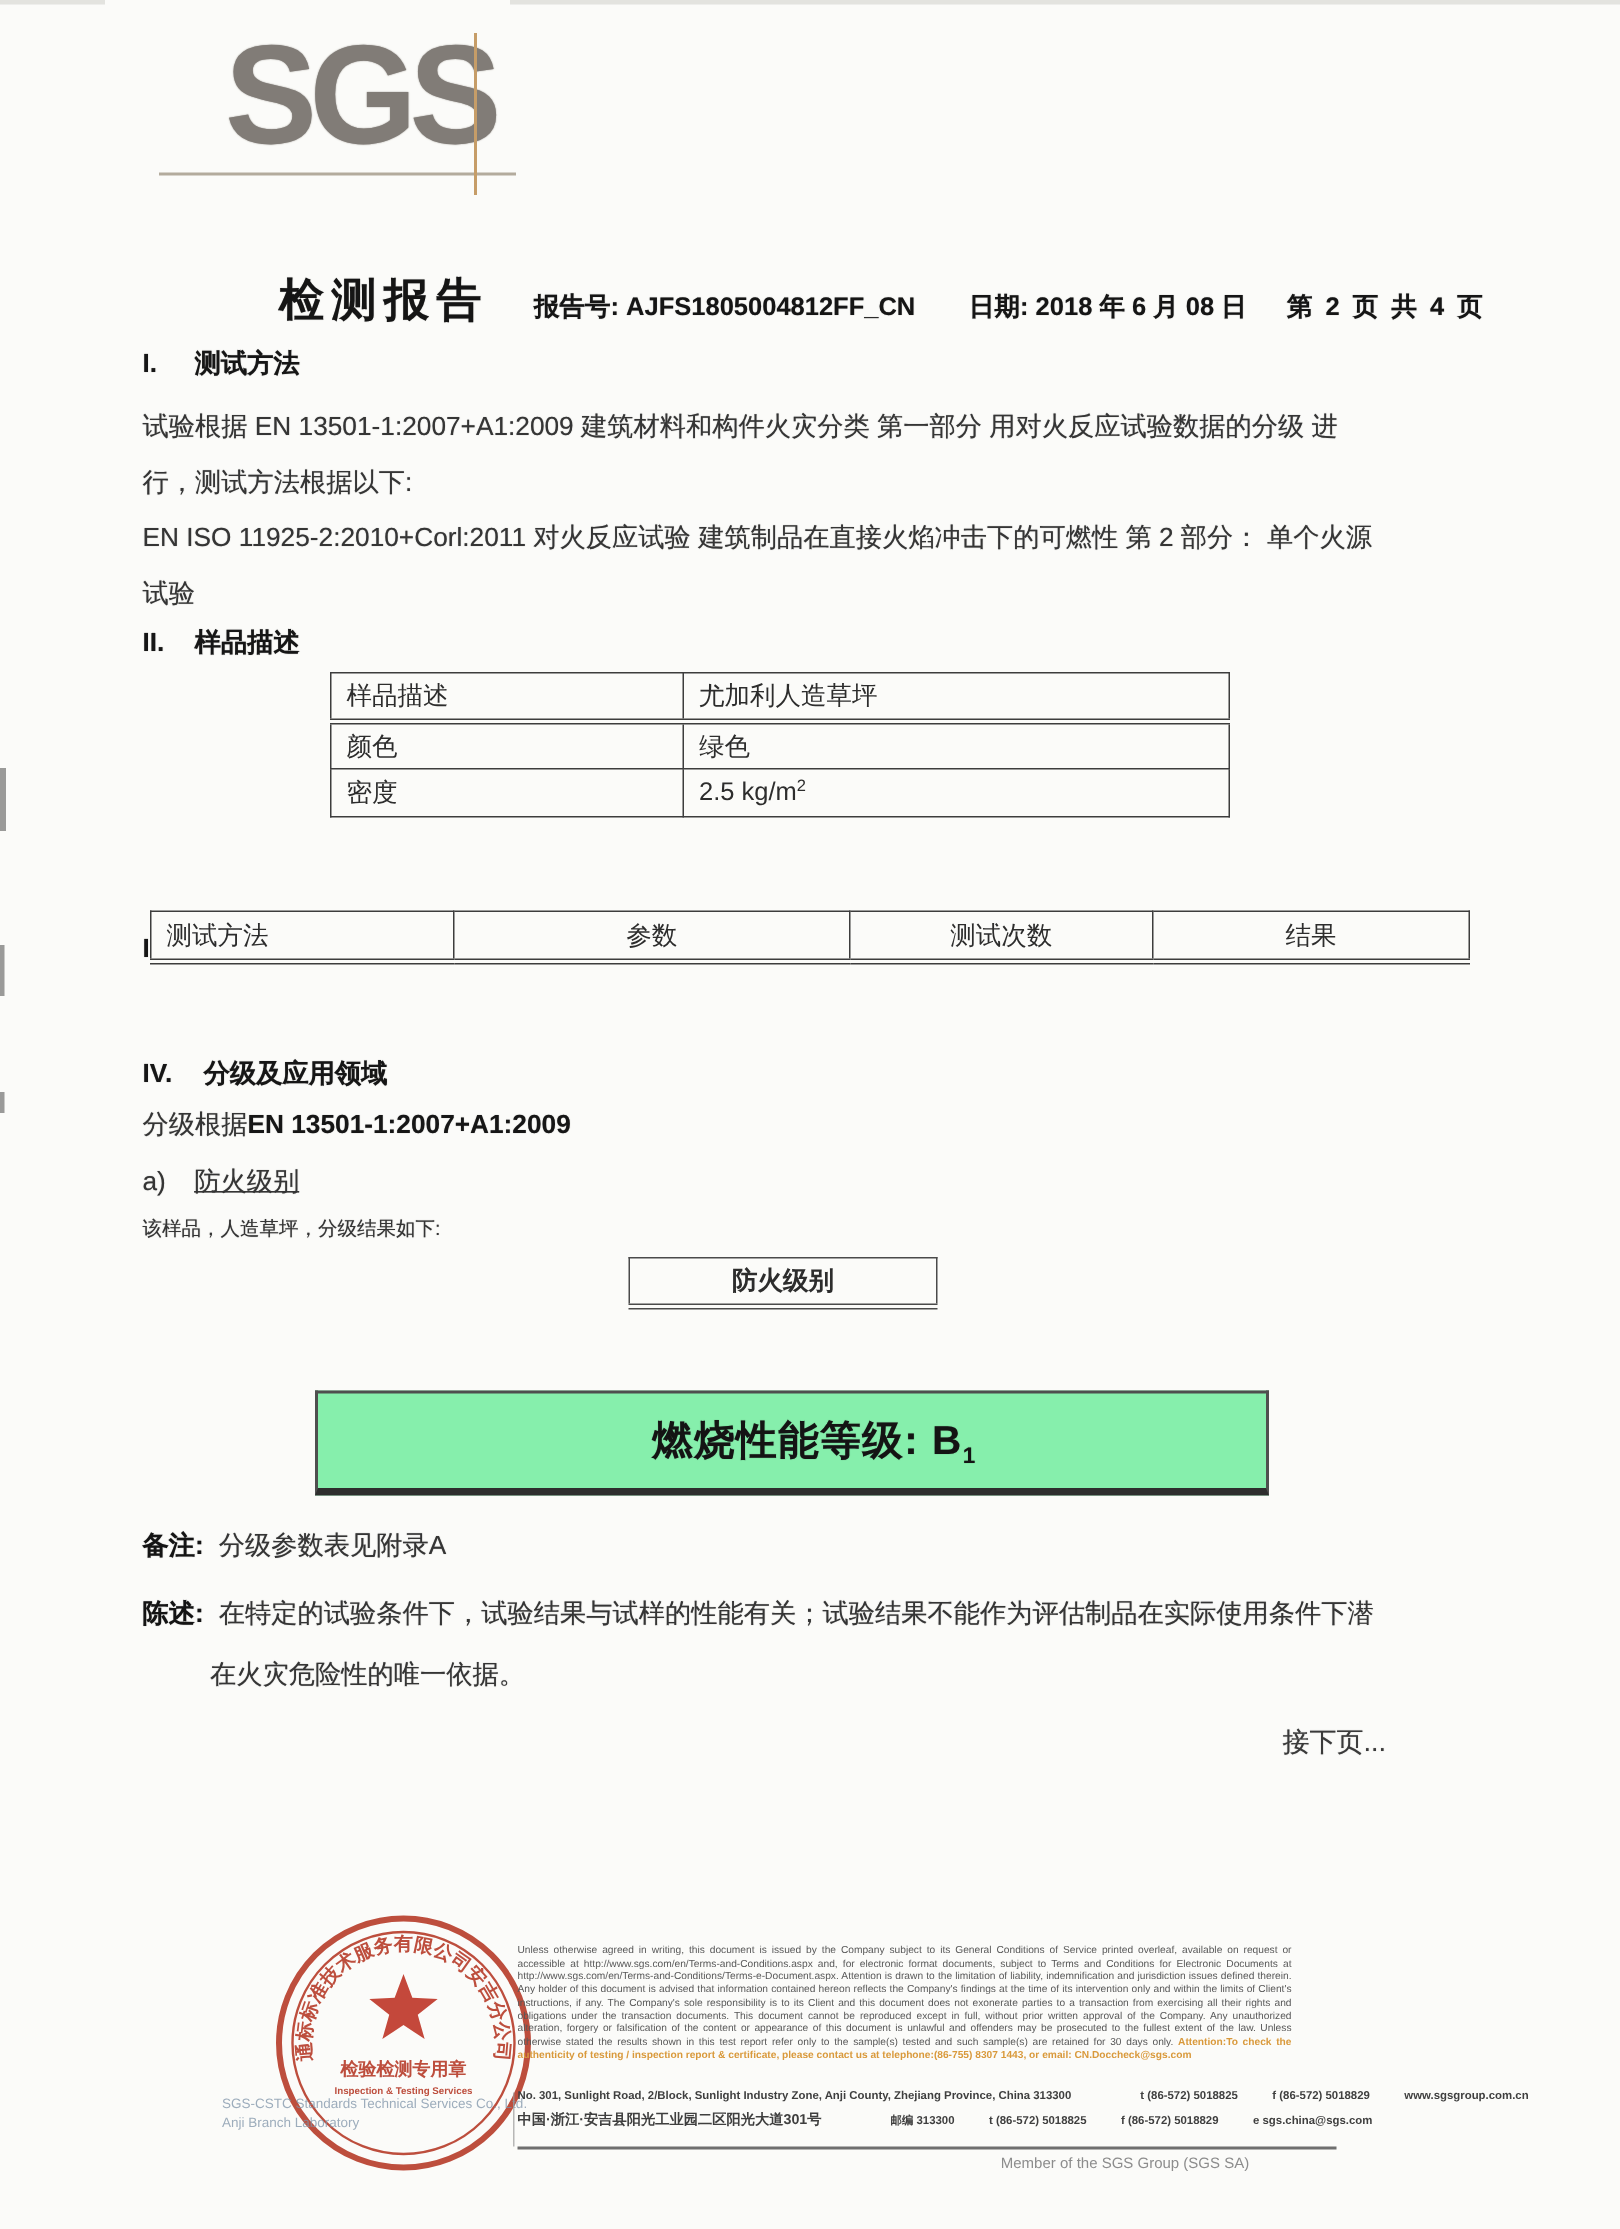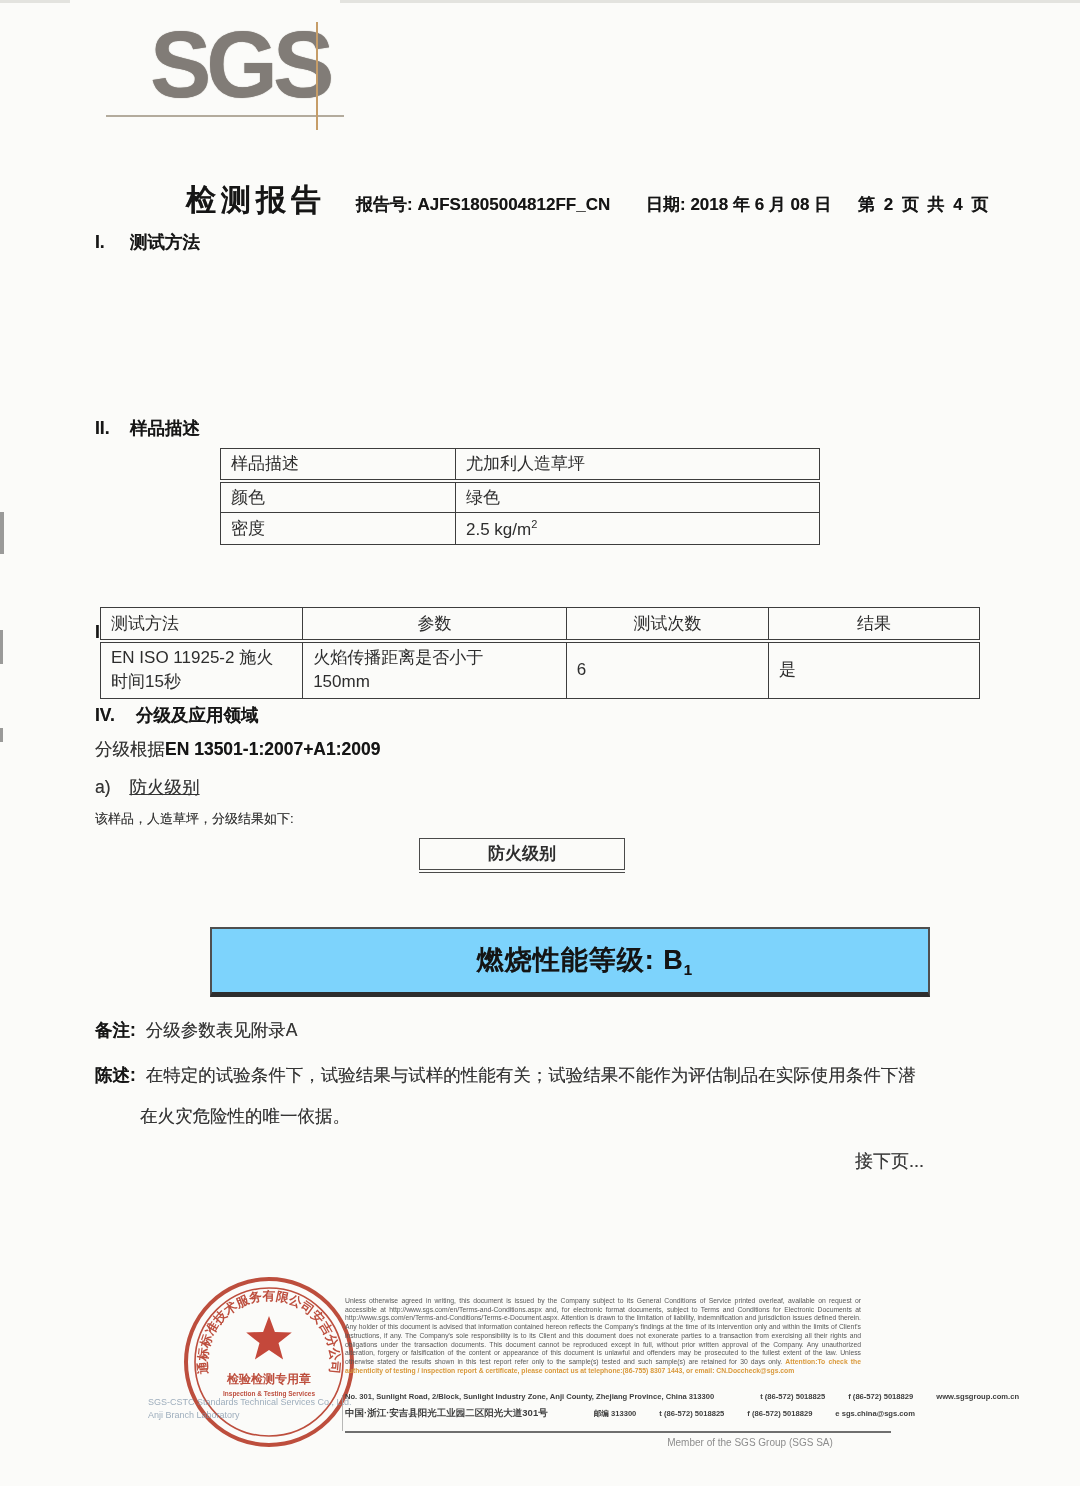--- a/index.html
+++ b/index.html
@@ -46,21 +46,21 @@
   .tbl-class{left:419px;top:838px;width:206px;}
   .tbl-class td{text-align:center;height:32px;border:1.5px solid #4a4a4a;}
   .tbl-class tr:first-child td{font-weight:bold;border-bottom:4px double #4a4a4a;}
   sub{font-size:11px;} sup{font-size:11px;}
 
   
   .basis-line{position:absolute;left:95px;top:737px;font-size:17.5px;color:#353535;white-space:nowrap;}
   .basis-line b{color:#161616;}
   .item-line{position:absolute;left:95px;top:775px;font-size:17.5px;color:#353535;}
   .item-line .u{text-decoration:underline;margin-left:14px;}
-  .banner{position:absolute;left:210px;top:927px;width:720px;height:70px;background:#7dd3fc;
+  .banner{position:absolute;left:210px;top:927px;width:636px;height:70px;background:#86efac;
     border:2px solid #4f4f4f;border-bottom:5px solid #2e2e2e;display:flex;align-items:center;justify-content:center;padding-left:30px;}
   .banner .txt{font-size:27px;font-weight:bold;color:#141414;letter-spacing:1px;}
 
   
   .note-line{position:absolute;left:95px;font-size:17.5px;color:#353535;white-space:nowrap;}
   .note-line b{color:#141414;margin-right:10px;}
   .next-page{position:absolute;left:855px;top:1133px;font-size:18px;color:#3a3a3a;margin-top:16px;}
 
   
   .stamp{position:absolute;left:180px;top:1276px;filter:blur(.4px);opacity:.92;}
@@ -101,20 +101,26 @@
   <div class="hdr hdr-date soft">
     <span>日期:</span>
     <span>2018 年 6 月 08 日</span>
   </div>
   <div class="hdr hdr-pages soft">第 2 页 共 4 页</div>
 
   <div class="sec-head soft" style="top:230px;">
     <span class="num">I.</span>
     <span>测试方法</span>
   </div>
+  <div class="para soft" style="top:266px;">
+    <div>试验根据 EN 13501-1:2007+A1:2009 建筑材料和构件火灾分类  第一部分 用对火反应试验数据的分级 进</div>
+    <div>行，测试方法根据以下:</div>
+    <div>EN ISO 11925-2:2010+Corl:2011 对火反应试验 建筑制品在直接火焰冲击下的可燃性 第 2 部分： 单个火源</div>
+    <div>试验</div>
+  </div>
 
   <div class="sec-head soft" style="top:416px;">
     <span class="num">II.</span>
     <span>样品描述</span>
   </div>
   <table class="tbl tbl2">
     <tbody>
         <tr>
       <td class="c1">样品描述</td>
       <td>尤加利人造草坪</td>
@@ -134,32 +140,20 @@
     <span class="num">III.</span>
     <span>测试结果</span>
   </div>
   <table class="tbl tbl3">
     <tbody>
         <tr>
       <th class="left" style="width:23%;">测试方法</th>
       <th style="width:30%;">参数</th>
       <th style="width:23%;">测试次数</th>
       <th style="width:24%;">结果</th>
-    </tr>
-    <tr>
-      <td class="left">
-        <div>EN ISO 11925-2 施火</div>
-        <div>时间15秒</div>
-      </td>
-      <td>
-        <div>火焰传播距离是否小于</div>
-        <div>150mm</div>
-      </td>
-      <td>6</td>
-      <td>是</td>
     </tr>
   </tbody>
     </table>
 
   <div class="sec-head soft" style="top:703px;">
     <span class="num" style="min-width:36px;">IV.</span>
     <span>分级及应用领域</span>
   </div>
   <div class="basis-line soft">
     <span>分级根据</span><b>EN 13501-1:2007+A1:2009</b>

